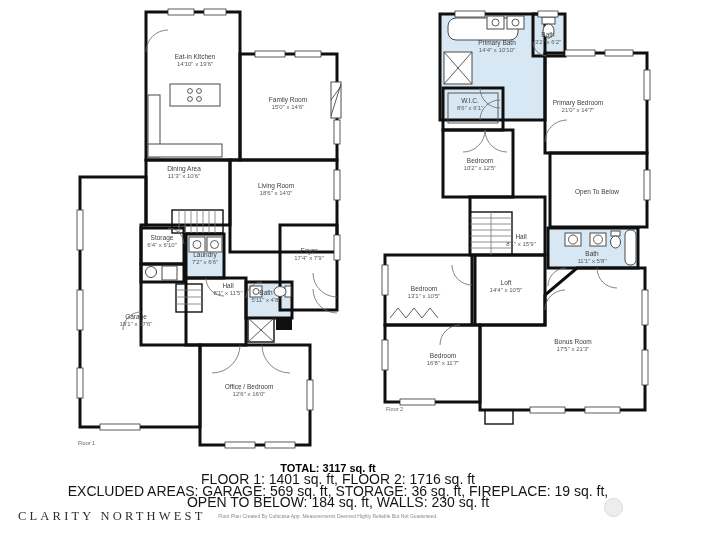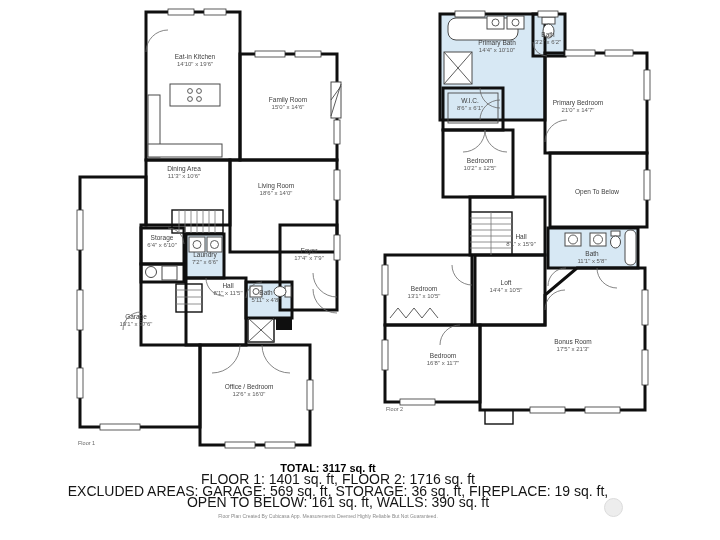--- a/index.html
+++ b/index.html
@@ -303,19 +303,20 @@
   <div class="room" style="left:573px;top:345px">
     <div class="rname">Bonus Room</div>
     <div class="rdims">17'5" x 21'3"</div>
   </div>
   <div class="floor-tag" style="left:386px;top:406px">Floor 2</div>
 
   <div class="summary">
     <div class="total">TOTAL: 3117 sq. ft</div>
     <div class="line">FLOOR 1: 1401 sq. ft, FLOOR 2: 1716 sq. ft</div>
     <div class="line">EXCLUDED AREAS: GARAGE: 569 sq. ft, STORAGE: 36 sq. ft, FIREPLACE: 19 sq. ft,</div>
-    <div class="line">OPEN TO BELOW: 161 sq. ft, WALLS: 390 sq. ft</div>
+    <div class="line">OPEN TO BELOW: 184 sq. ft, WALLS: 230 sq. ft</div>
     <div class="disclaimer">Floor Plan Created By Cubicasa App. Measurements Deemed Highly Reliable But Not Guaranteed.</div>
   </div>
 
+  <div class="logo">CLARITY NORTHWEST</div>
   <div class="watermark"></div>
 
 </div>
 
 </body></html>

